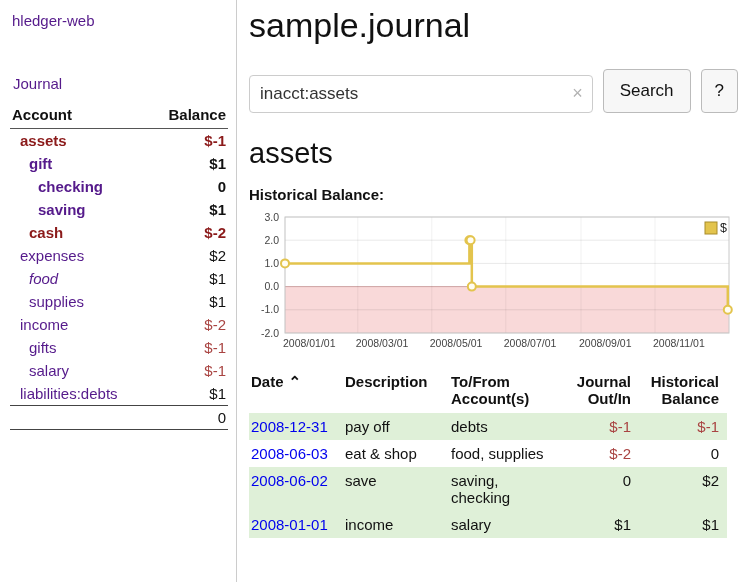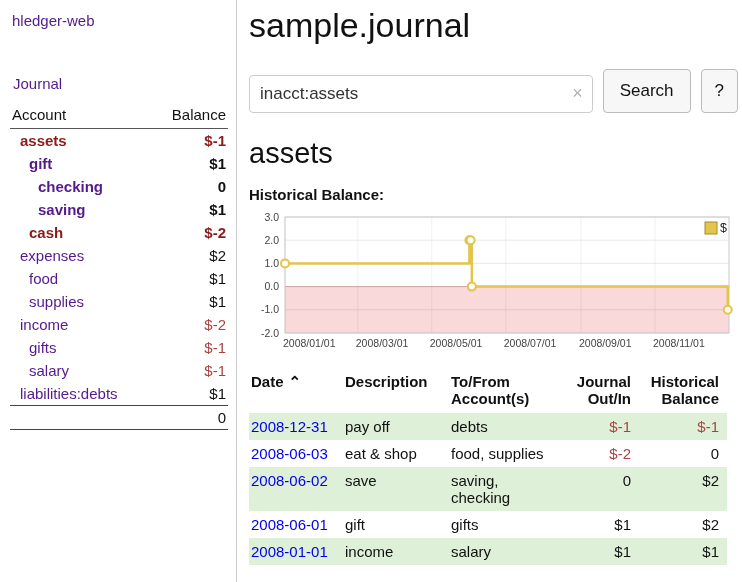--- a/index.html
+++ b/index.html
@@ -12,21 +12,21 @@
   }
   *{box-sizing:border-box;}
   body{margin:0;font-family:"Liberation Sans",sans-serif;background:#fff;color:#111;}
   .app{display:flex;width:742px;height:582px;overflow:hidden;}
 
   
   .sidebar{width:237px;flex:none;border-right:1px solid #ccc;padding:10px 8px 10px 10px;}
   .brand{display:block;color:var(--purple);font-size:15px;text-decoration:none;margin:2px 0 46px 2px;cursor:pointer;}
   .journal-link{display:block;color:var(--purple);font-size:15px;text-decoration:none;margin:0 0 12px 3px;cursor:pointer;}
   .acct-table{width:100%;border-collapse:collapse;font-size:15px;}
-  .acct-table th{font-weight:400;text-align:left;padding:2px 2px 5px 2px;border-bottom:1px solid #555;color:#111;}
+  .acct-table th{font-weight:700;text-align:left;padding:2px 2px 5px 2px;border-bottom:1px solid #555;color:#111;}
   .acct-table th.bal-h{text-align:right;}
   .acct-table td{padding:3px 2px;}
   .acct-table td.bal{text-align:right;white-space:nowrap;}
   a.acct-link{color:var(--purple);text-decoration:none;cursor:pointer;}
   .bold{font-weight:bold;}
   .neg-name{color:var(--negdark) !important;}
   td.bal.neg{color:var(--negdark);}
   td.bal.neg.soft{color:var(--negsoft);}
   .acct-table tfoot td{border-top:1px solid #444;border-bottom:1px solid #444;text-align:right;padding:3px 2px;}
 
@@ -91,21 +91,21 @@
           </tr>
           <tr>
             <td style="padding-left: 19px;"><a class="acct-link bold neg-name">cash</a></td>
             <td class="bal bold neg">$-2</td>
           </tr>
           <tr>
             <td style="padding-left: 10px;"><a class="acct-link">expenses</a></td>
             <td class="bal">$2</td>
           </tr>
           <tr>
-            <td style="padding-left: 19px;"><a class="acct-link">food</a></td>
+            <td style="padding-left: 19px; font-style: italic;"><a class="acct-link">food</a></td>
             <td class="bal">$1</td>
           </tr>
           <tr>
             <td style="padding-left: 19px;"><a class="acct-link">supplies</a></td>
             <td class="bal">$1</td>
           </tr>
           <tr>
             <td style="padding-left: 10px;"><a class="acct-link">income</a></td>
             <td class="bal neg soft">$-2</td>
           </tr>
@@ -211,27 +211,20 @@
             <td class="w-amt r neg">$-2</td>
             <td class="w-bal r">0</td>
           </tr>
           <tr class="stripe">
             <td class="w-date"><a class="date-link">2008-06-02</a></td>
             <td class="w-desc">save</td>
             <td class="w-acct">saving, checking</td>
             <td class="w-amt r">0</td>
             <td class="w-bal r">$2</td>
           </tr>
-          <tr>
-            <td class="w-date"><a class="date-link">2008-06-01</a></td>
-            <td class="w-desc">gift</td>
-            <td class="w-acct">gifts</td>
-            <td class="w-amt r">$1</td>
-            <td class="w-bal r">$2</td>
-          </tr>
           <tr class="stripe">
             <td class="w-date"><a class="date-link">2008-01-01</a></td>
             <td class="w-desc">income</td>
             <td class="w-acct">salary</td>
             <td class="w-amt r">$1</td>
             <td class="w-bal r">$1</td>
           </tr>
         </tbody>
     </table>
   </main>

